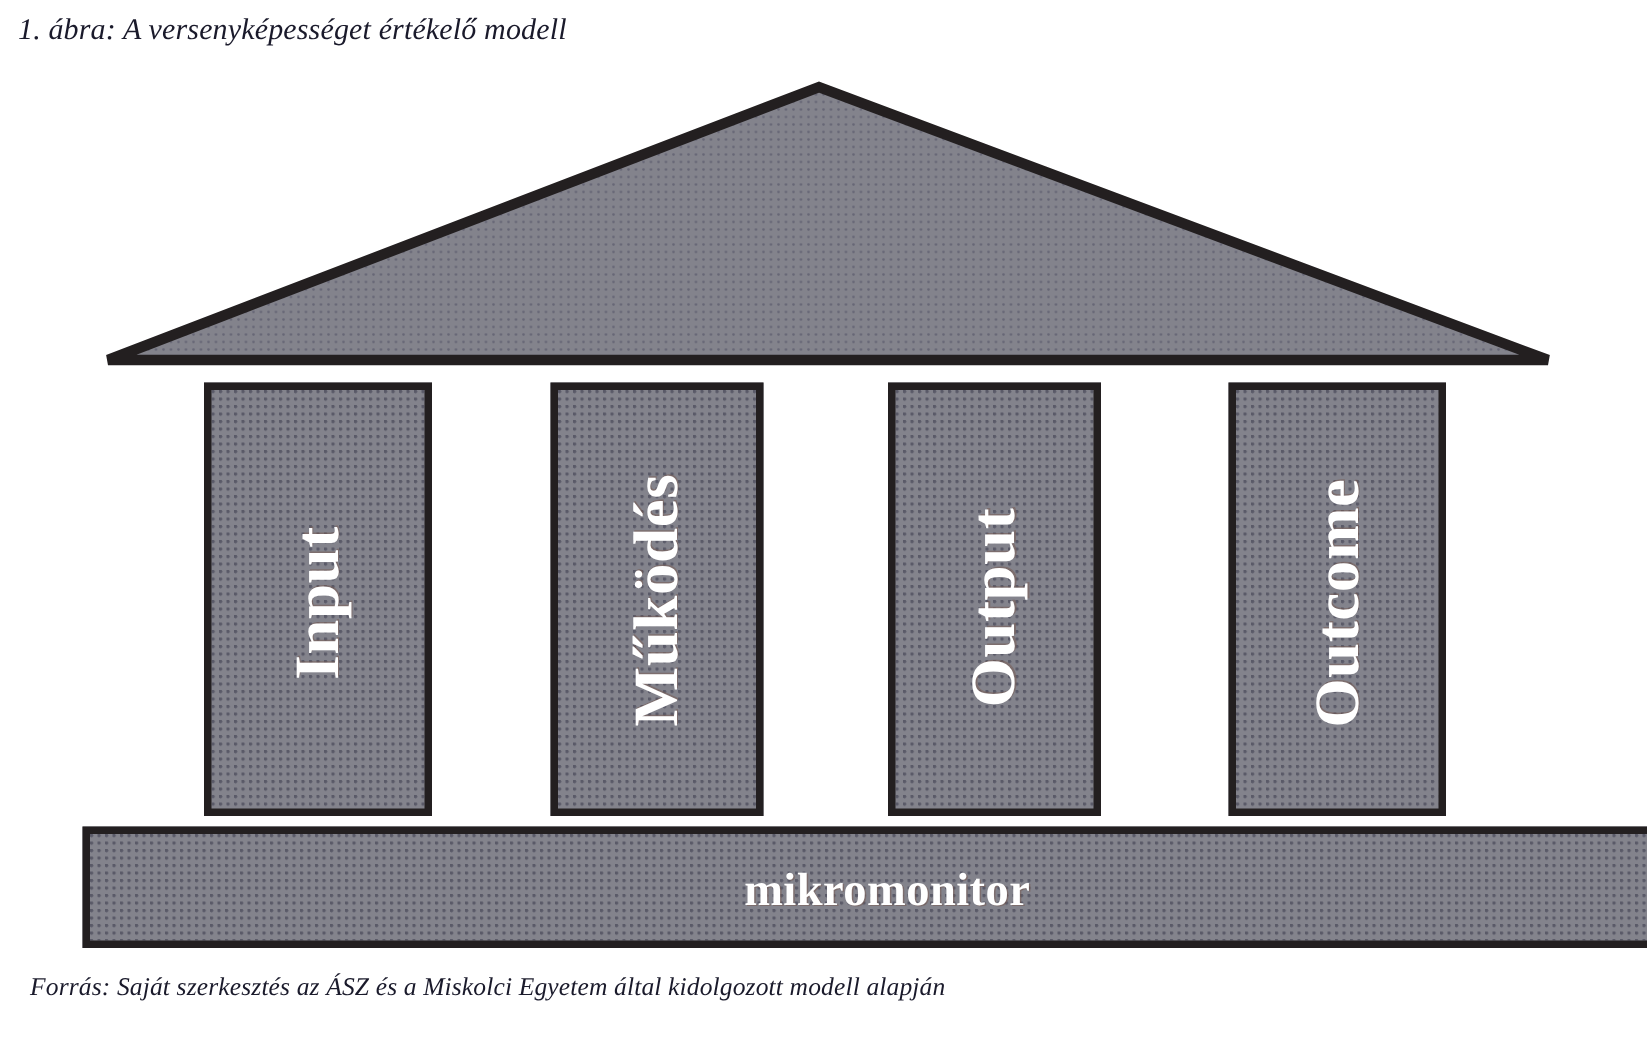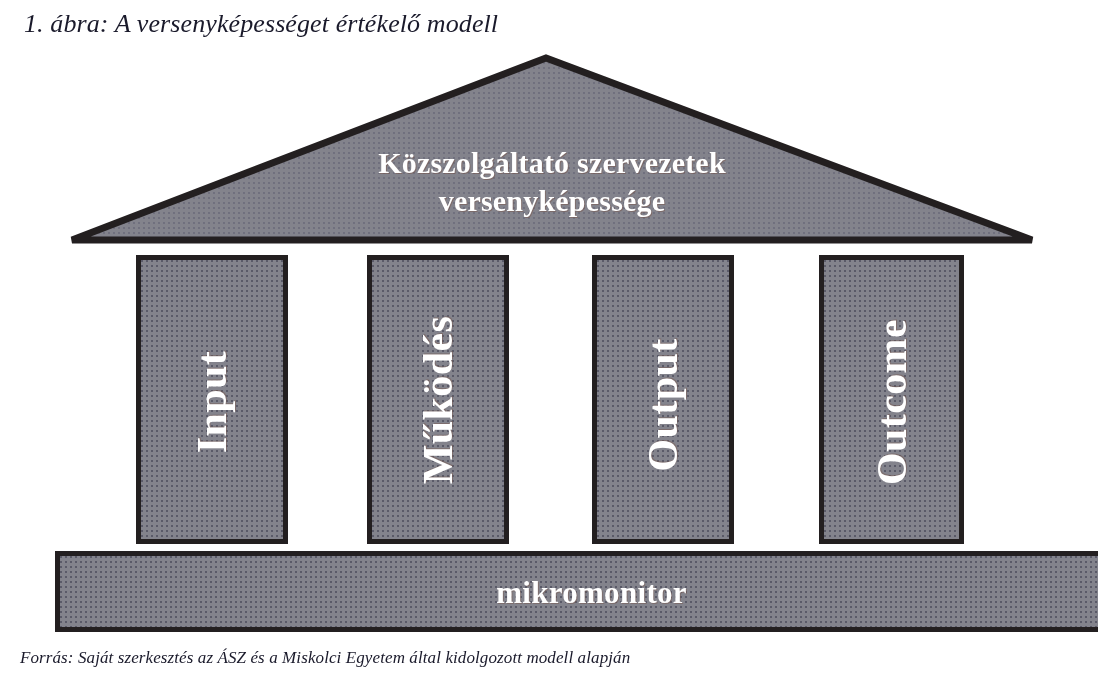--- a/index.html
+++ b/index.html
@@ -13,23 +13,23 @@
     height: 694px;
     position: relative;
     overflow: hidden;
     font-family: "Liberation Serif", "DejaVu Serif", serif;
     color: #1b1b1b;
   }
 
   
   .fig-caption {
     position: absolute;
-    left: 24px;
+    left: 12px;
     top: 9px;
-    font-size: 26px;
+    font-size: 20px;
     font-style: italic;
     color: #1a1a2b;
     letter-spacing: 0.1px;
     white-space: nowrap;
   }
 
   
   .fig-source {
     position: absolute;
     left: 20px;
@@ -153,24 +153,20 @@
   <div class="roof-wrap">
     <svg class="roof-svg" width="968" height="194" viewBox="0 0 968 194">
       <defs>
         <pattern id="stipple" width="5" height="5" patternUnits="userSpaceOnUse">
           <rect width="5" height="5" fill="#83838c"></rect>
           <circle cx="1" cy="1" r="0.9" fill="#4a4a60" opacity="0.5"></circle>
         </pattern>
       </defs>
       <polygon points="4,188 478,6 964,188" fill="url(#stipple)" stroke="#231f20" stroke-width="7" stroke-linejoin="miter"></polygon>
     </svg>
-    <div class="roof-label">
-      <span>Közszolgáltató szervezetek</span>
-      <span>versenyképessége</span>
-    </div>
   </div>
 
   <div class="pillar pillar-1">
     <span class="pillar-label">Input</span>
   </div>
 
   <div class="pillar pillar-2">
     <span class="pillar-label">Működés</span>
   </div>
 

